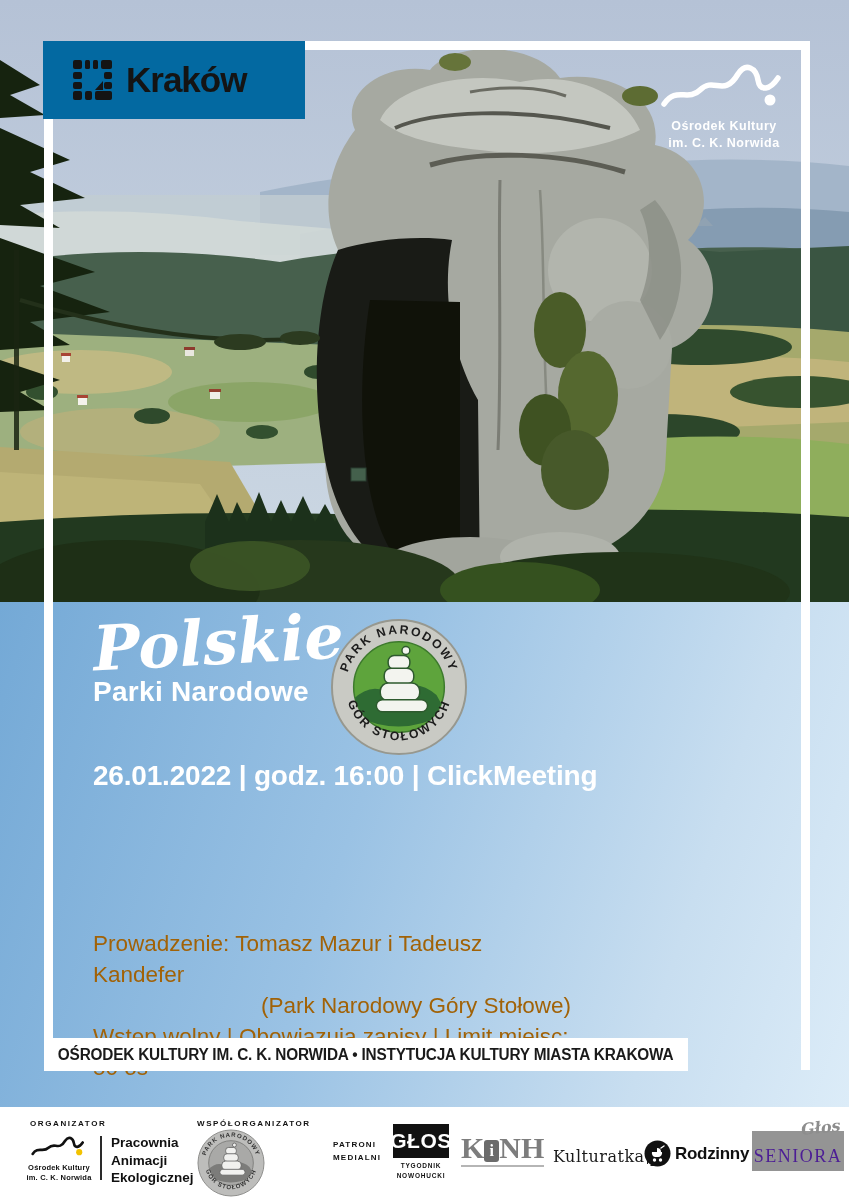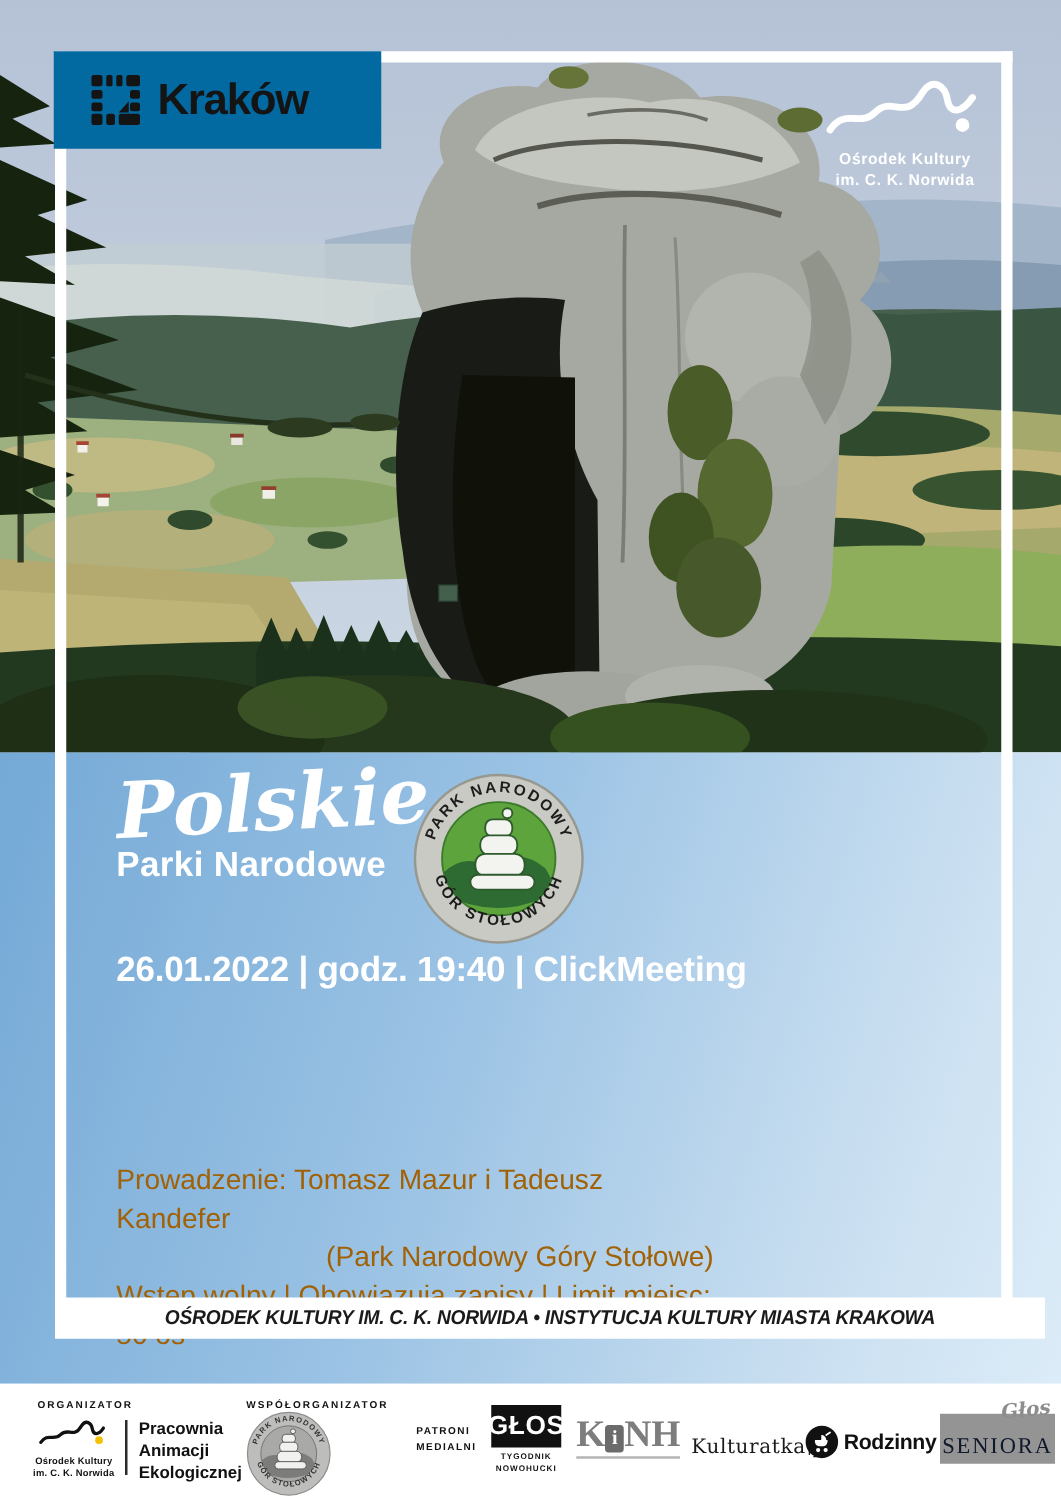--- a/index.html
+++ b/index.html
@@ -34,22 +34,22 @@
   .series .plain{font-size:28px;font-weight:700;letter-spacing:.3px;margin-top:2px;}
 
   .badge{left:330px;top:618px;}
   .badge-footer{left:197px;top:22px;}
 
   .meta{left:93px;top:760px;color:#fff;font-size:28px;font-weight:700;letter-spacing:-.2px;}
   .title{left:93px;top:818px;color:#fff;font-size:45px;font-weight:700;line-height:1.13;letter-spacing:-.8px;}
   .lead{left:93px;top:928px;color:#a16207;font-size:22.5px;font-weight:400;line-height:1.38;width:478px;}
   .lead .centered{text-align:right;}
 
-  .credit-band{left:44px;top:1038px;width:792px;height:33px;background:#fff;
-               display:flex;align-items:center;justify-content:center;font-style:italic;}
+  .credit-band{left:44px;top:1038px;width:644px;height:33px;background:#fff;
+               display:flex;align-items:center;justify-content:center;}
   .credit-band span{font-size:16px;font-weight:700;color:#1a1a1a;letter-spacing:-.2px;
                     transform:scaleX(.96);white-space:nowrap;}
 
   
   .footer{left:0;top:1107px;width:849px;height:106px;background:#fff;}
   .flabel{position:absolute;font-size:8px;font-weight:700;letter-spacing:1.6px;color:#111;}
   .norwid-footer{position:absolute;left:22px;top:26px;width:74px;text-align:center;color:#111;}
   .norwid-footer .lines{font-size:7.5px;font-weight:700;line-height:1.35;letter-spacing:.2px;}
   .fdivider{position:absolute;left:100px;top:29px;width:2px;height:44px;background:#2a2a2a;}
   .pracownia{position:absolute;left:111px;top:27px;font-size:13.5px;font-weight:700;
@@ -66,21 +66,21 @@
         font-size:16px;text-align:center;line-height:22px;border-radius:3px;vertical-align:2px;}
   .kinh .underline{height:2px;background:#b5b5b5;margin-top:2px;}
   .kulturatka{position:absolute;left:553px;top:40px;font-family:"DejaVu Serif",serif;
               font-size:16px;color:#1a1a1a;letter-spacing:.5px;}
   .kulturatka .bar{display:inline-block;width:1.5px;height:14px;background:#1a1a1a;
                    margin:0 2px;vertical-align:-2px;}
   .rodzinny{position:absolute;left:644px;top:33px;display:flex;align-items:center;gap:4px;}
   .rodzinny .txt{font-size:17px;font-weight:700;color:#111;letter-spacing:-.3px;}
   .seniora{position:absolute;left:752px;top:24px;width:92px;height:40px;background:#949494;
            display:flex;align-items:flex-end;justify-content:center;}
-  .seniora .caps{font-family:"Liberation Serif",serif;font-size:18px;color:#0f172a;
+  .seniora .caps{font-family:"Liberation Serif",serif;font-size:18px;color:#4c1d95;
                  letter-spacing:1.5px;line-height:1.6;}
   .seniora .script{position:absolute;top:-13px;right:4px;font-family:"DejaVu Serif",serif;
                    font-style:italic;font-weight:700;font-size:16px;color:#8d8d8d;
                    transform:rotate(-6deg);}
 </style>
 </head>
 <body>
 
 <div class="poster">
 
@@ -236,21 +236,21 @@
       <rect x="47" y="83" width="52" height="12" rx="6"></rect>
     </g>
     <text font-family="Liberation Sans,sans-serif" font-size="12.5" font-weight="700" fill="#1c1c1c" letter-spacing="2">
       <textPath href="#arcTop" startOffset="50%" text-anchor="middle">PARK NARODOWY</textPath>
     </text>
     <text font-family="Liberation Sans,sans-serif" font-size="12.5" font-weight="700" fill="#1c1c1c" letter-spacing="2">
       <textPath href="#arcBot" startOffset="50%" text-anchor="middle">GÓR STOŁOWYCH</textPath>
     </text>
   </svg>
 
-  <div class="abs meta">26.01.2022 | godz. 19:40 | ClickMeeting</div>
+  <div class="abs meta">26.01.2022 | godz. 16:00 | ClickMeeting</div>
 
 
   <div class="abs lead">
     <div>Prowadzenie: Tomasz Mazur i Tadeusz Kandefer</div>
     <div class="centered">(Park Narodowy Góry Stołowe)</div>
     <div>Wstęp wolny | Obowiązują zapisy | Limit miejsc: 50 os</div>
   </div>
 
   <div class="abs credit-band">
     <span>OŚRODEK KULTURY IM. C. K. NORWIDA • INSTYTUCJA KULTURY MIASTA KRAKOWA</span>

